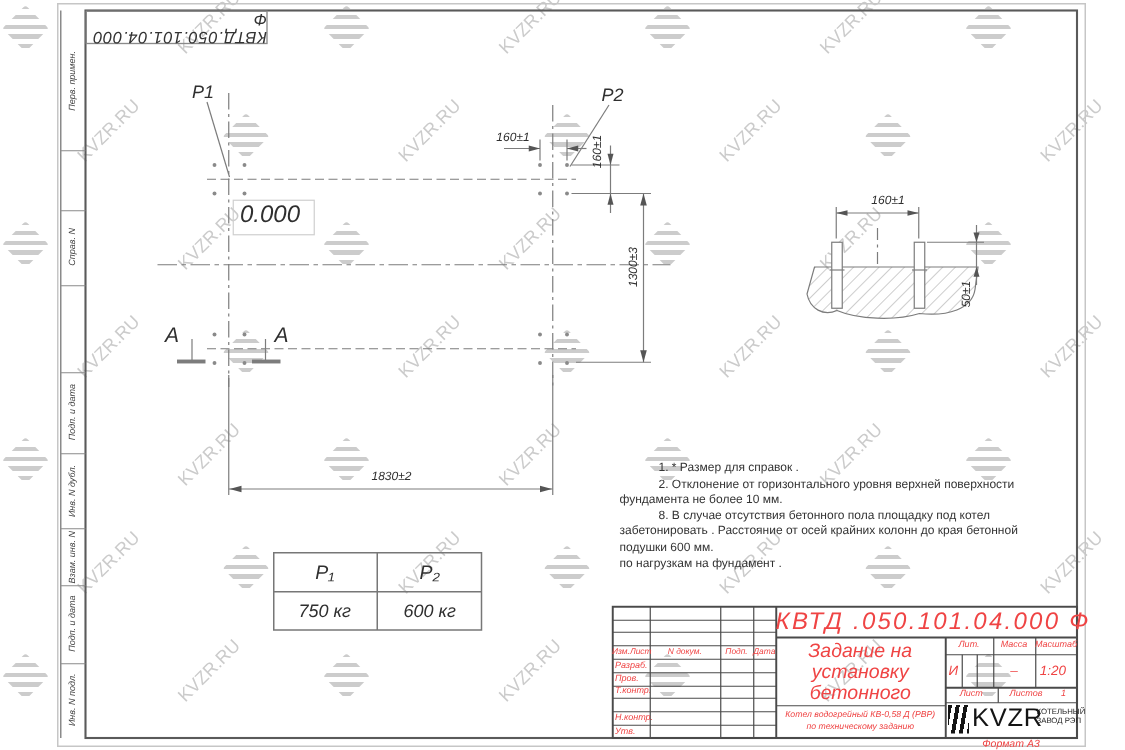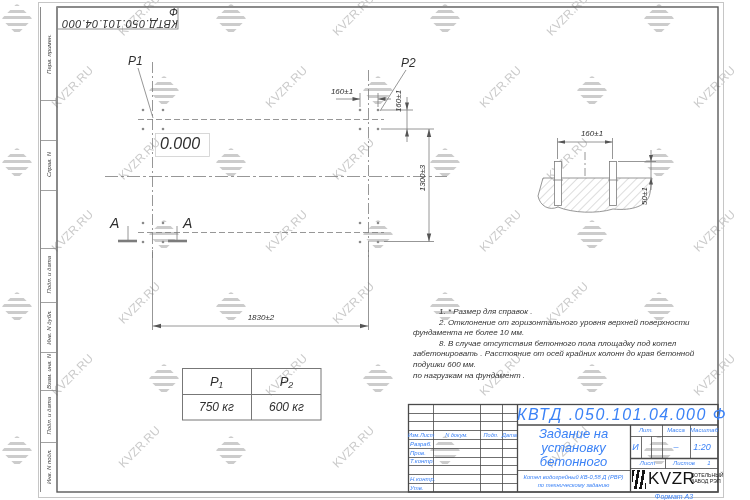--- a/index.html
+++ b/index.html
@@ -21,25 +21,25 @@
   
   .mlabel{position:absolute;left:40px;width:17px;display:flex;align-items:center;justify-content:center;
           font-style:italic;font-size:6px;color:#444;z-index:3;}
   .mlabel span{writing-mode:vertical-rl;transform:rotate(180deg);white-space:nowrap;}
   
   .topdoc{position:absolute;left:57px;top:7px;width:121px;height:22px;display:flex;
           align-items:center;justify-content:center;z-index:3;}
   .topdoc span{transform:rotate(180deg);font-style:italic;font-size:11px;color:#333;letter-spacing:.5px;}
   
   #notes{position:absolute;left:413px;top:307px;width:302px;z-index:3;
-         font-style:italic;font-size:8px;line-height:10.6px;color:#333;}
+         font-size:8px;line-height:10.6px;color:#333;}
   #notes div{white-space:nowrap;}
   #notes .ind{padding-left:26px;}
   
-  .tb{color:#3b82f6;}
+  .tb{color:#ef4444;}
   
   .logo-icon{position:absolute;left:632px;top:470px;width:14px;height:19px;z-index:3;
              background:repeating-linear-gradient(100deg,#141414 0 2.6px,transparent 2.6px 5.2px);}
   .logo-word{position:absolute;left:648px;top:469px;font-weight:normal;font-size:17px;color:#141414;
              letter-spacing:.5px;z-index:3;font-style:normal;}
   .logo-cap{position:absolute;left:691px;top:473px;font-size:5.2px;line-height:5.8px;color:#222;
             z-index:3;font-style:normal;white-space:nowrap;}
 </style>
 </head>
 <body>

